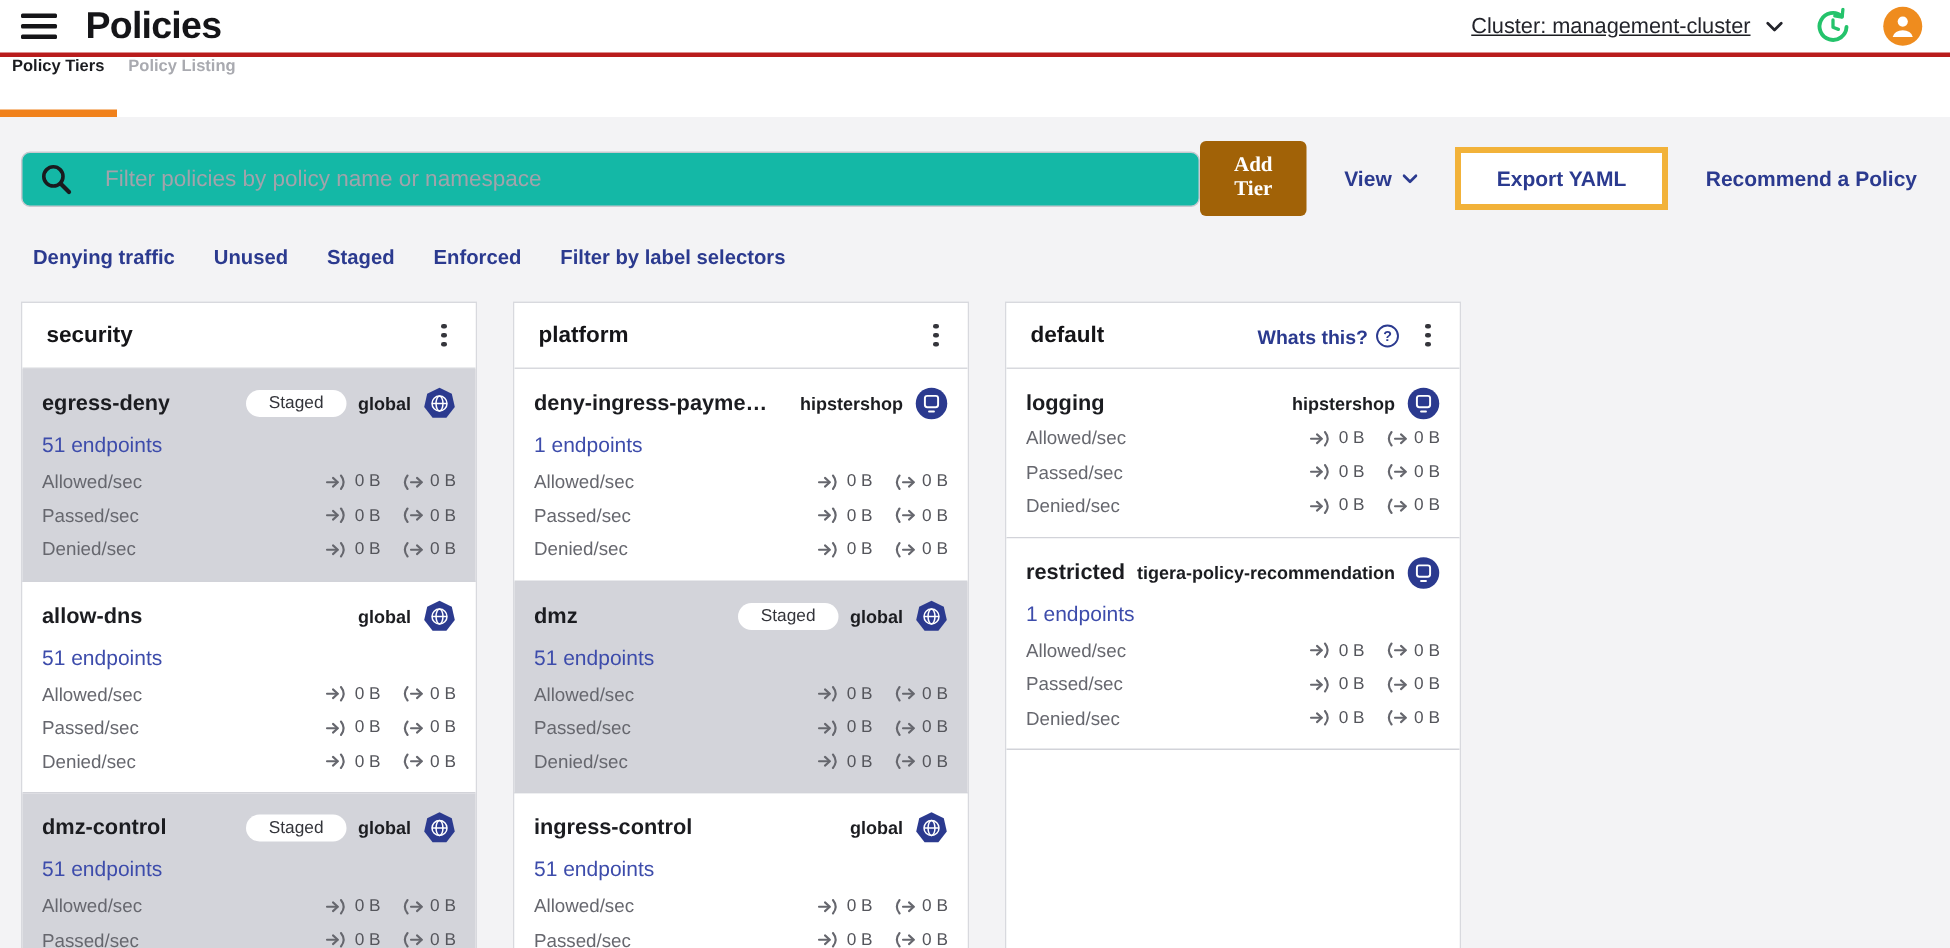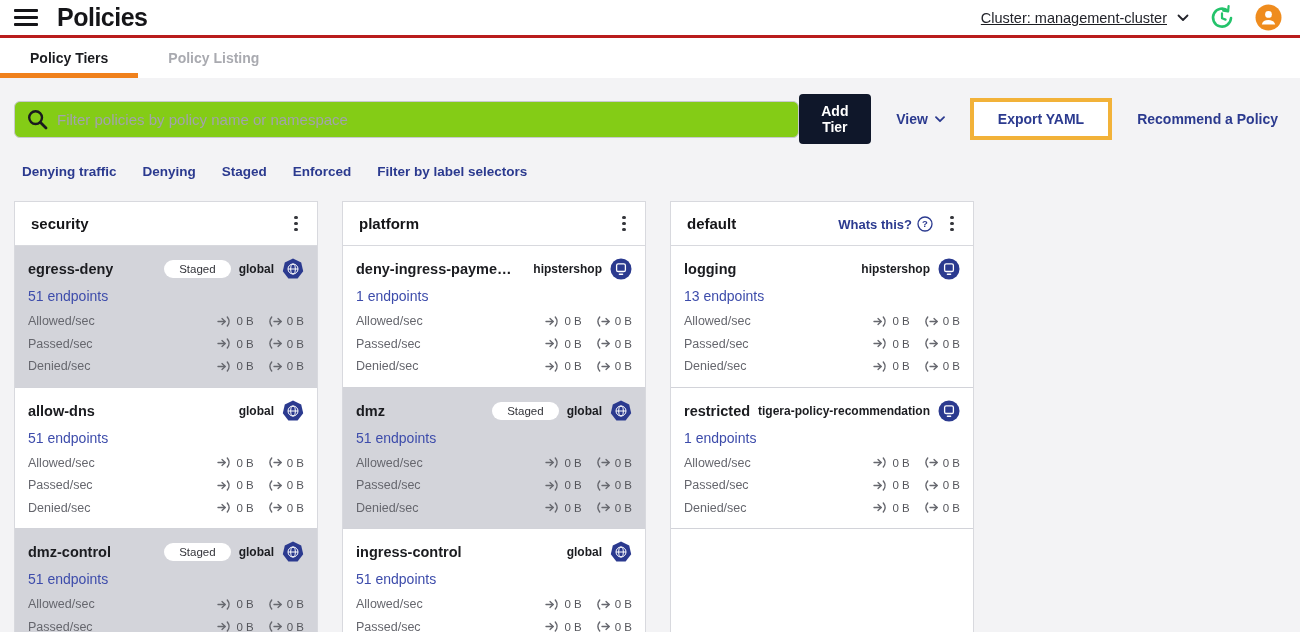--- a/index.html
+++ b/index.html
@@ -15,43 +15,43 @@
   }
   .hamburger { width:24px; cursor:pointer; display:flex; flex-direction:column; gap:4px; }
   .hamburger span { display:block; height:3px; background:#151518; border-radius:1px; }
   .app-title { font-size:25px; font-weight:bold; letter-spacing:-0.5px; margin-left:19px; color:#151518; }
   .appbar-right { margin-left:auto; display:flex; align-items:center; gap:20px;text-decoration:underline; }
   .cluster-select { display:flex; align-items:center; gap:10px; font-size:14.5px; color:#23242b; cursor:pointer; }
   .iconbtn { cursor:pointer; display:flex; align-items:center; }
   
   .tabbar { height:40px; background:#ffffff; display:flex; align-items:stretch; }
   .tab {
-    display:flex; align-items:center; padding:0 30px; font-size:14px; font-weight:bold;
+    display:flex; padding:0 8px; font-size:11px; font-weight:bold;
     color:#a9aab0; cursor:pointer; position:relative;
   }
   .tab.active { color:#1b1c20; }
   .tab.active::after {
     content:""; position:absolute; left:0; right:0; bottom:0; height:5px; background:#f0811c;
   }
   
   .toolbar { display:flex; align-items:center; margin:16px 22px 0 14px; }
   .searchbox {
-    width:813px; height:37px; background:#84cc16; border:1px solid #c8c9cf; border-radius:6px;
-    display:flex; align-items:center; padding:0 12px; gap:9px;
+    width:813px; height:37px; background:#14b8a6; border:1px solid #c8c9cf; border-radius:6px;
+    display:flex; align-items:center; padding:0 12px; gap:22px;
   }
   .searchbox input {
     border:none; outline:none; flex:1; font-size:15px; color:#33343a;
     font-family:"Liberation Sans","DejaVu Sans",sans-serif; background:transparent;
   }
   .searchbox input::placeholder { color:#a2a3ab; }
   .toolbar-actions { margin-left:auto; display:flex; align-items:center; gap:25px; }
   .btn-primary {
-    background:#0f172a; color:#fff; font-size:14px; font-weight:bold; border:none;
+    background:#a16207; color:#fff; font-size:14px; font-weight:bold; border:none;
     border-radius:4px; padding:9px 17px; cursor:pointer;
-    font-family:Liberation Sans, sans-serif;
+    font-family:Liberation Serif, serif;
   }
   .link-action { color:#2b3a8f; font-size:14px; font-weight:bold; cursor:pointer;
     display:flex; align-items:center; gap:7px; white-space:nowrap; }
   .export-highlight {
     border:4px solid #f2b239; background:#ffffff; padding:9px 24px; cursor:pointer;
     color:#2b3a8f; font-size:14px; font-weight:bold; white-space:nowrap;
   }
   
   .filter-row { display:flex; gap:26px; margin:20px 0 0 22px; }
   .filter-link { color:#2b3a8f; font-size:13.5px; font-weight:bold; cursor:pointer; white-space:nowrap; }
@@ -155,21 +155,21 @@
     </div>
     <div class="export-highlight">Export YAML</div>
     <div class="link-action">
       <span>Recommend a Policy</span>
     </div>
   </div>
 </div>
 
 <div class="filter-row">
   <span class="filter-link">Denying traffic</span>
-  <span class="filter-link">Denying</span>
+  <span class="filter-link">Unused</span>
   <span class="filter-link">Staged</span>
   <span class="filter-link">Enforced</span>
   <span class="filter-link">Filter by label selectors</span>
 </div>
 
 <div class="tiers-row">
     <div class="tier-col">
       <div class="tier-header">
         <span class="tier-name">security</span>
         <div class="tier-header-right">
@@ -644,21 +644,20 @@
           <span class="policy-name">logging</span>
           <div class="card-title-right">
             <span class="scope-label">hipstershop</span>
             <svg width="22" height="22" viewBox="0 0 22 22">
               <circle cx="11" cy="11" r="10.5" fill="#2b3a8f"></circle>
    <rect x="6.6" y="5.9" width="8.8" height="7.6" rx="1.6" fill="none" stroke="#ffffff" stroke-width="1.3"></rect>
    <line x1="9.4" y1="16.3" x2="12.6" y2="16.3" stroke="#ffffff" stroke-width="1.4" stroke-linecap="round"></line>
             </svg>
           </div>
         </div>
-        <a class="endpoints-link">13 endpoints</a>
         <div class="metric-row">
           <span class="metric-label">Allowed/sec</span>
           <div class="metric-values">
             <span class="metric-pair">
               <svg width="15" height="11" viewBox="0 0 15 11">
                 <line x1="1" y1="5.5" x2="8" y2="5.5" stroke="#66676e" stroke-width="1.4" stroke-linecap="round"></line>
    <polyline points="5,2.6 8.2,5.5 5,8.4" fill="none" stroke="#66676e" stroke-width="1.4" stroke-linecap="round" stroke-linejoin="round"></polyline>
    <path d="M 10.3 1 q 3.6 4.5 0 9" fill="none" stroke="#66676e" stroke-width="1.4" stroke-linecap="round"></path>
               </svg>
               <span class="metric-val">0 B</span>

